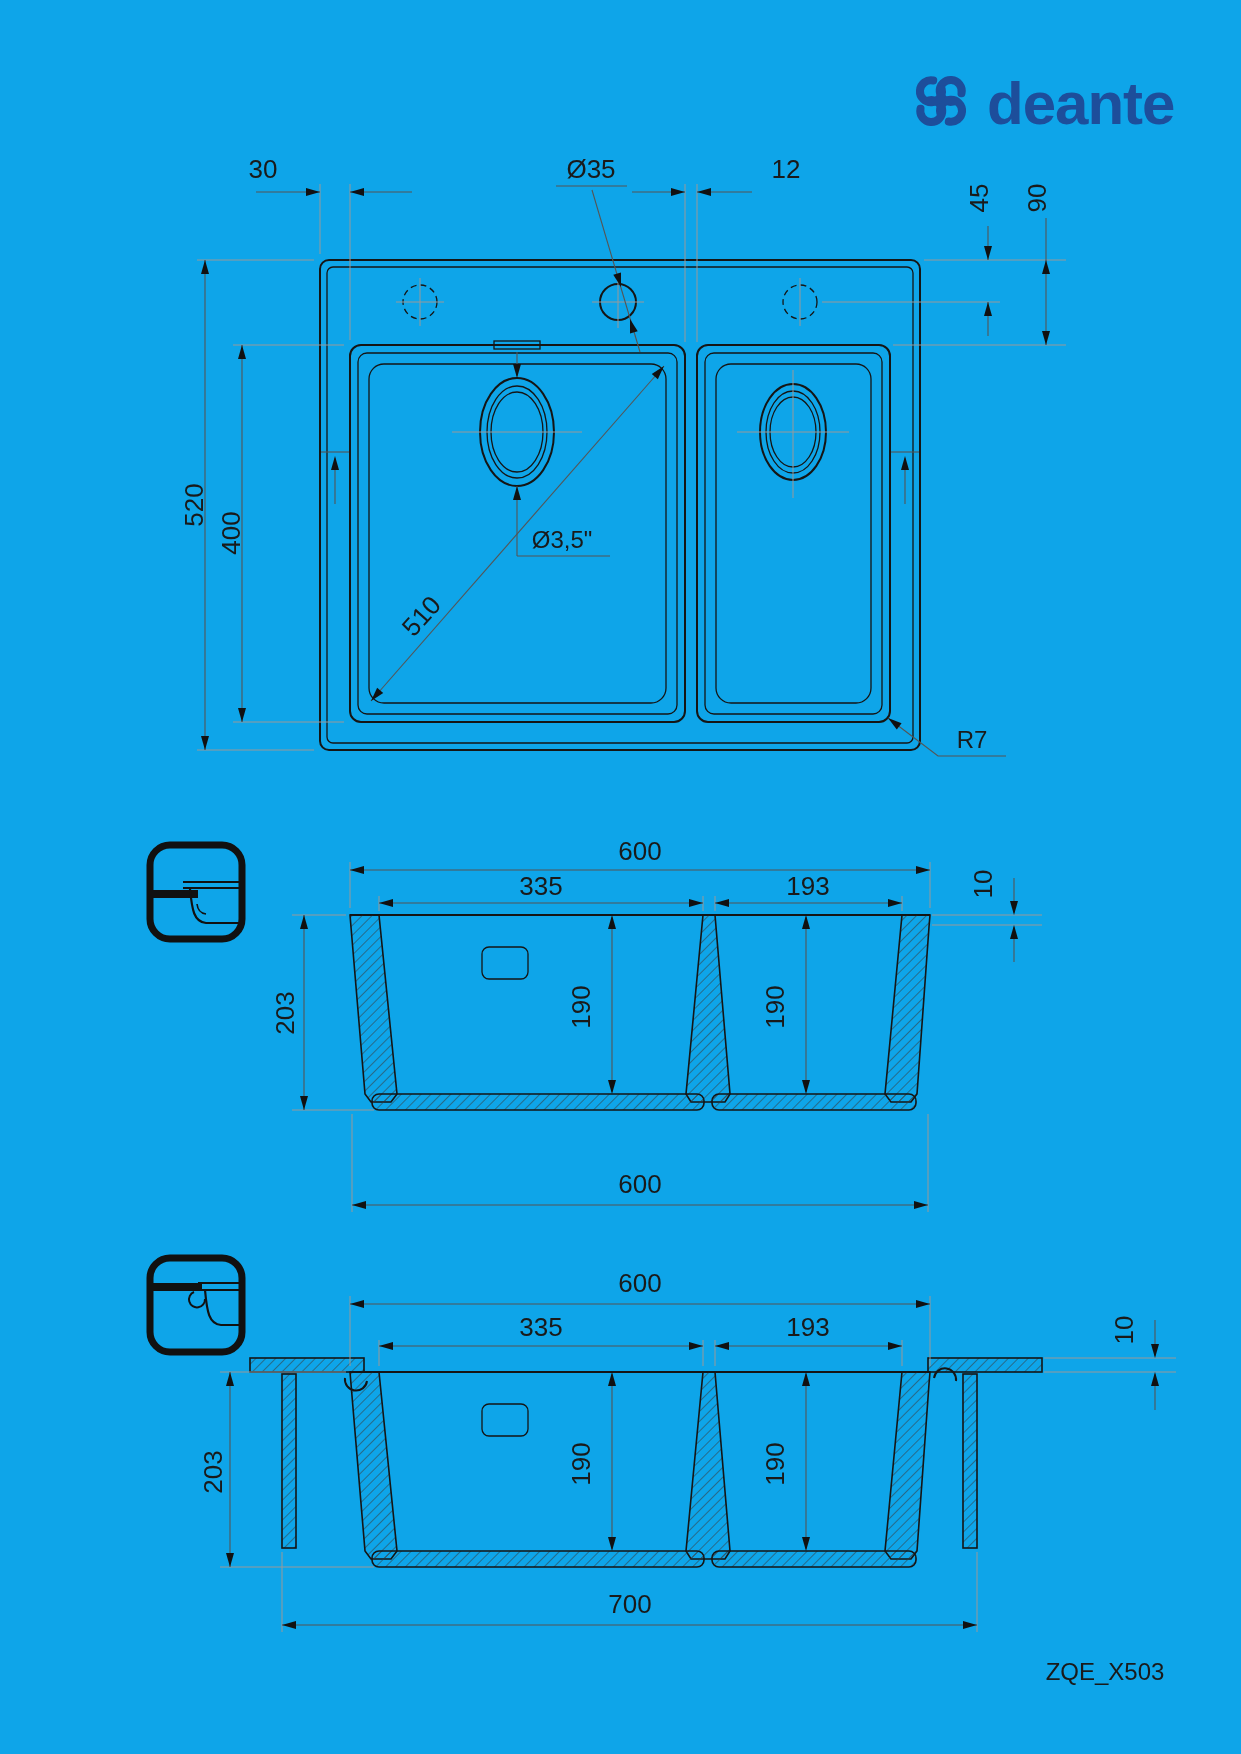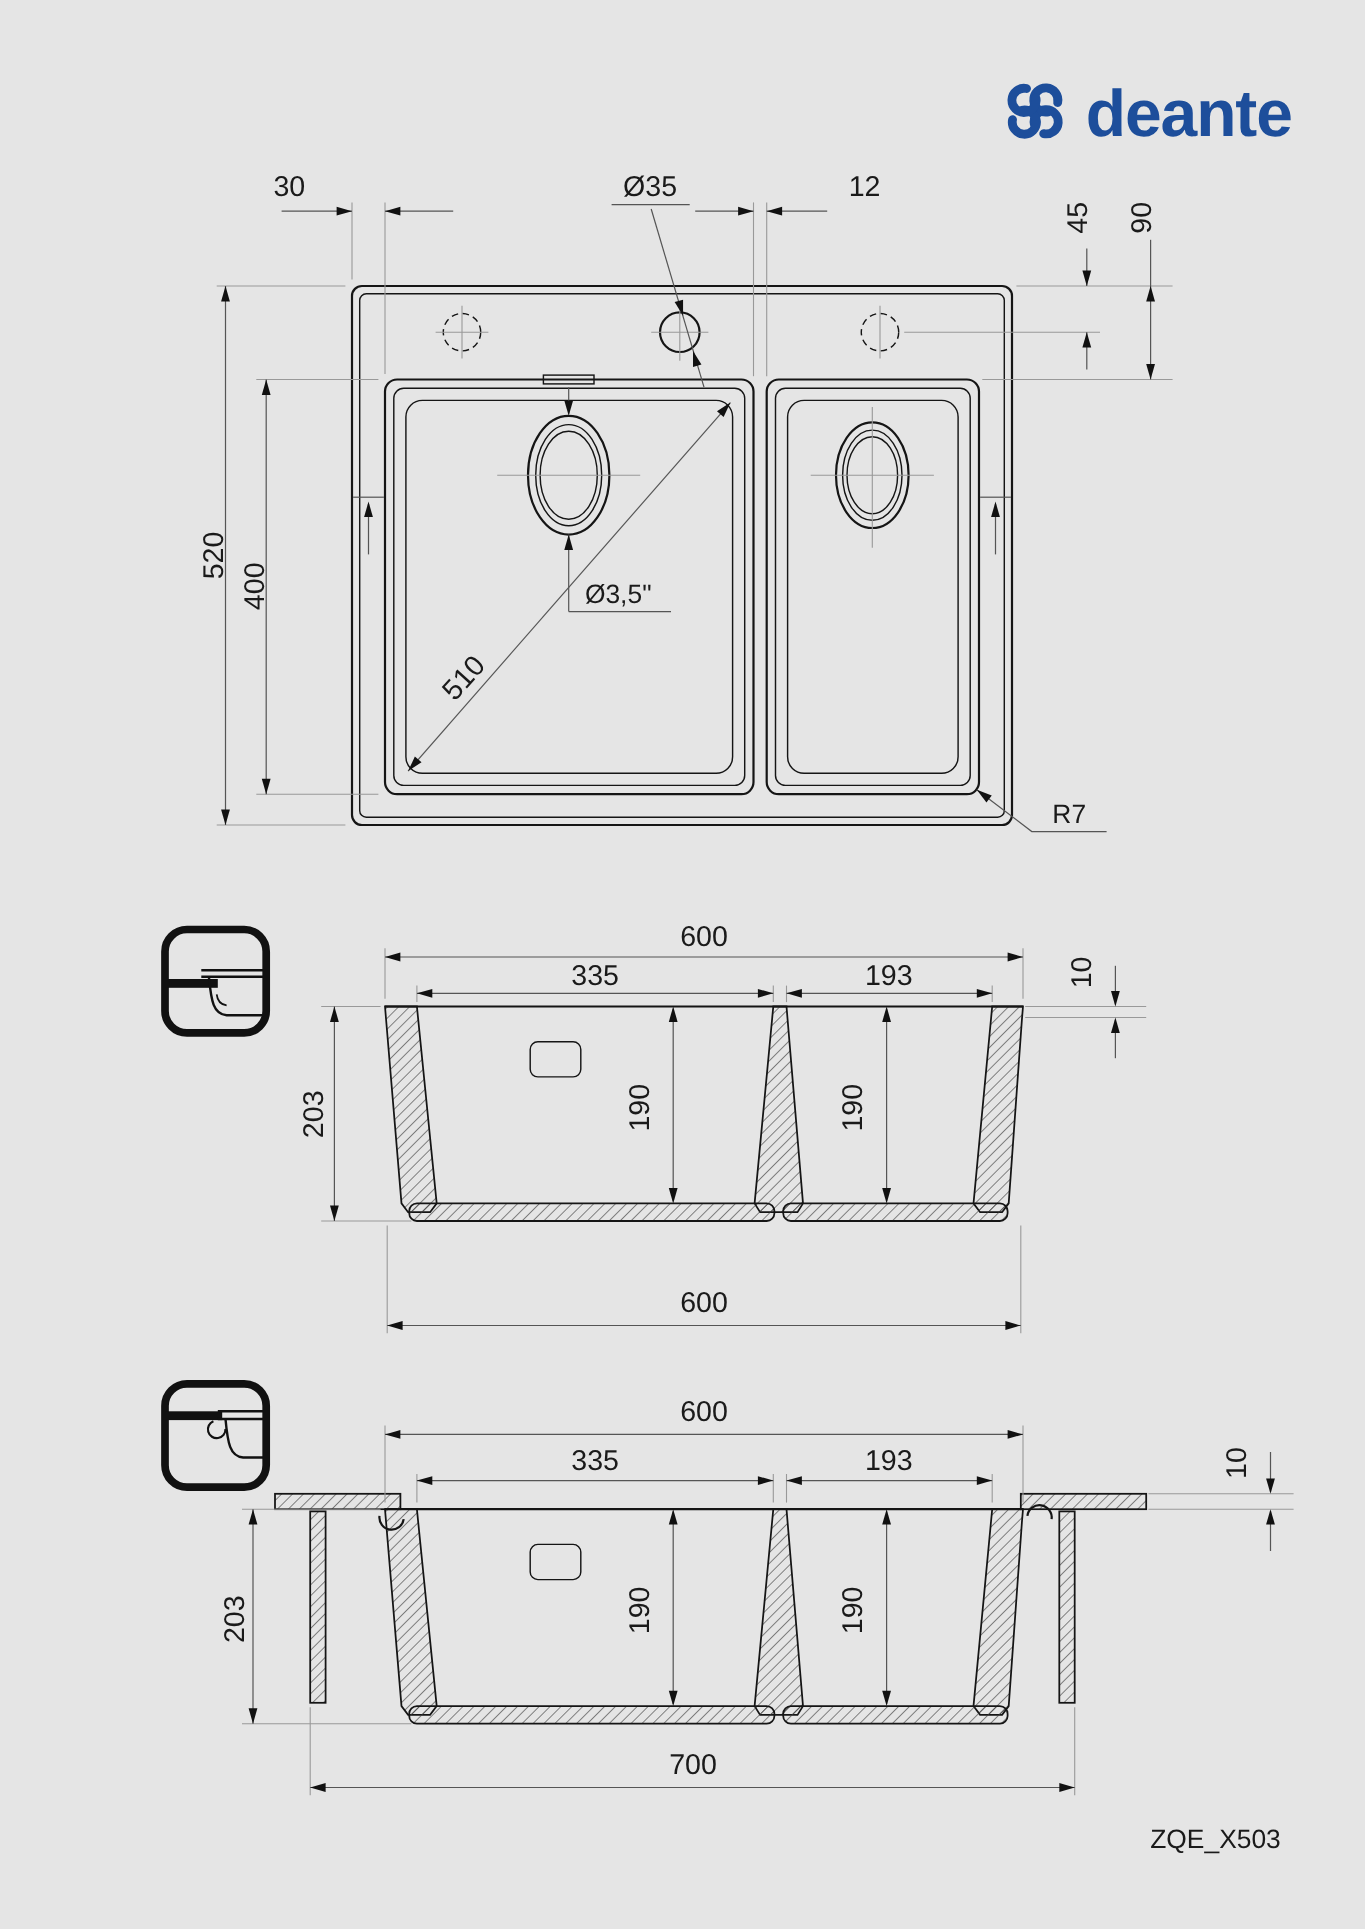--- a/index.html
+++ b/index.html
@@ -1,16 +1,16 @@
 <!DOCTYPE html>
 <html><head>
 <meta charset="utf-8">
 <style>
   html,body{margin:0;padding:0;background:#ffffff;}
-  .page{width:1241px;height:1754px;position:relative;background:#e5e5e5;font-family:"Liberation Sans",sans-serif;text-align:center;}
+  .page{width:1241px;height:1754px;position:relative;background:#0ea5e9;font-family:"Liberation Sans",sans-serif;text-align:center;}
   svg{display:block;}
   .ol{stroke:#151515;stroke-width:2;fill:none;}
   .om{stroke:#151515;stroke-width:1.3;fill:none;}
   .dl{stroke:#555;stroke-width:1.1;fill:none;}
   .xl{stroke:#999;stroke-width:1;fill:none;}
   .hatched{fill:url(#hatch);stroke:#151515;stroke-width:1.6;}
   .t{font-family:"Liberation Sans",sans-serif;font-size:26px;fill:#1a1a1a;}
   .ts{font-family:"Liberation Sans",sans-serif;font-size:24px;fill:#1a1a1a;}
   .mid{text-anchor:middle;}
   .brandtxt{font-family:"Liberation Sans",sans-serif;font-weight:bold;font-size:60px;letter-spacing:-1px;}

